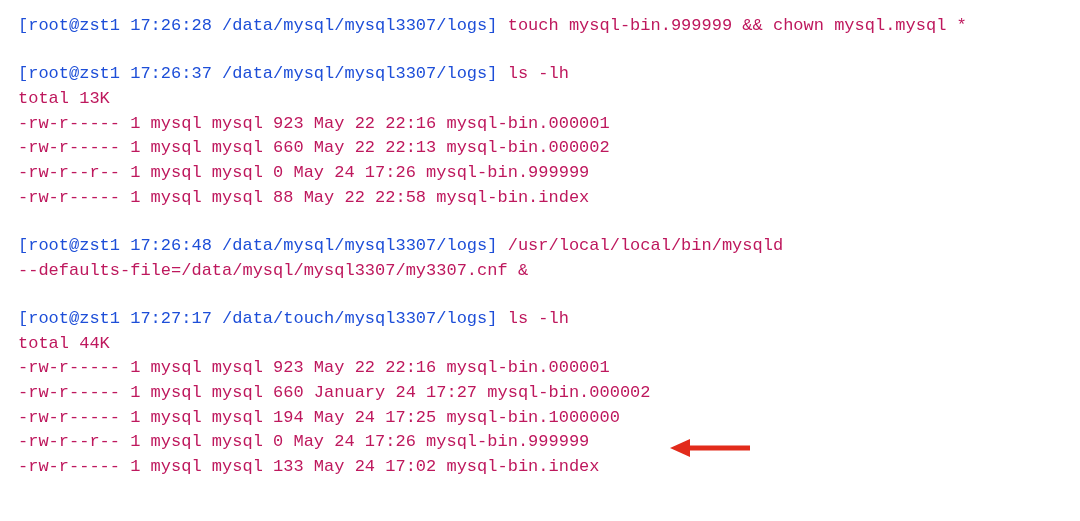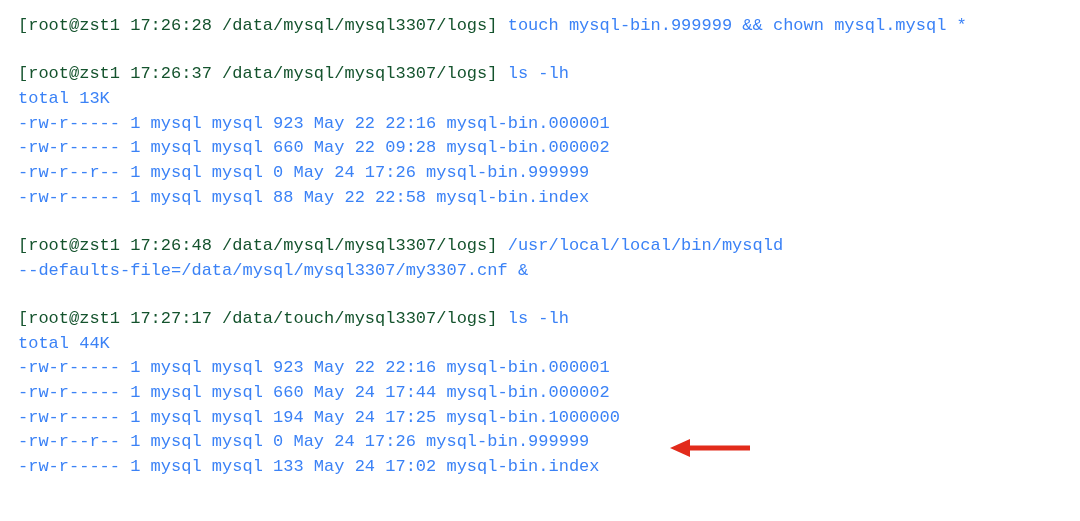--- a/index.html
+++ b/index.html
@@ -15,24 +15,24 @@
       padding: 14px 18px;
       color: #222;
       width: 1080px;
       height: 521px;
       position: relative;
     }
     .line {
       white-space: pre;
     }
     .blue {
-      color: #14532d;
+      color: #1d4ed8;
     }
     .black {
-      color: #3b82f6;
+      color: #be185d;
     }
     .blank {
       height: 1.4em;
     }
     .arrow {
       position: absolute;
       left: 670px;
       top: 436px;
       width: 80px;
       height: 24px;
@@ -43,36 +43,36 @@
 <body>
 
 <div class="line"><span class="blue">[root@zst1 17:26:28 /data/mysql/mysql3307/logs]</span><span class="black"> touch mysql-bin.999999 &amp;&amp; chown mysql.mysql *</span></div>
 
 <div class="blank"></div>
 
 <div class="line"><span class="blue">[root@zst1 17:26:37 /data/mysql/mysql3307/logs]</span><span class="black"> ls -lh</span></div>
 
 <div class="line black">total 13K</div>
 <div class="line black">-rw-r----- 1 mysql mysql 923 May 22 22:16 mysql-bin.000001</div>
-<div class="line black">-rw-r----- 1 mysql mysql 660 May 22 09:28 mysql-bin.000002</div>
+<div class="line black">-rw-r----- 1 mysql mysql 660 May 22 22:13 mysql-bin.000002</div>
 <div class="line black">-rw-r--r-- 1 mysql mysql 0 May 24 17:26 mysql-bin.999999</div>
 <div class="line black">-rw-r----- 1 mysql mysql 88 May 22 22:58 mysql-bin.index</div>
 
 <div class="blank"></div>
 
 <div class="line"><span class="blue">[root@zst1 17:26:48 /data/mysql/mysql3307/logs]</span><span class="black"> /usr/local/local/bin/mysqld</span></div>
 <div class="line black">--defaults-file=/data/mysql/mysql3307/my3307.cnf &amp;</div>
 
 <div class="blank"></div>
 
 <div class="line"><span class="blue">[root@zst1 17:27:17 /data/touch/mysql3307/logs]</span><span class="black"> ls -lh</span></div>
 
 <div class="line black">total 44K</div>
 <div class="line black">-rw-r----- 1 mysql mysql 923 May 22 22:16 mysql-bin.000001</div>
-<div class="line black">-rw-r----- 1 mysql mysql 660 May 24 17:44 mysql-bin.000002</div>
+<div class="line black">-rw-r----- 1 mysql mysql 660 January 24 17:27 mysql-bin.000002</div>
 <div class="line black">-rw-r----- 1 mysql mysql 194 May 24 17:25 mysql-bin.1000000</div>
 <div class="line black">-rw-r--r-- 1 mysql mysql 0 May 24 17:26 mysql-bin.999999</div>
 <div class="line black">-rw-r----- 1 mysql mysql 133 May 24 17:02 mysql-bin.index</div>
 
 <svg class="arrow" viewBox="0 0 80 24">
   <line x1="80" y1="12" x2="18" y2="12" stroke="#e22b1b" stroke-width="5"></line>
   <polygon points="0,12 20,3 20,21" fill="#e22b1b"></polygon>
 </svg>
 
 </body></html>

